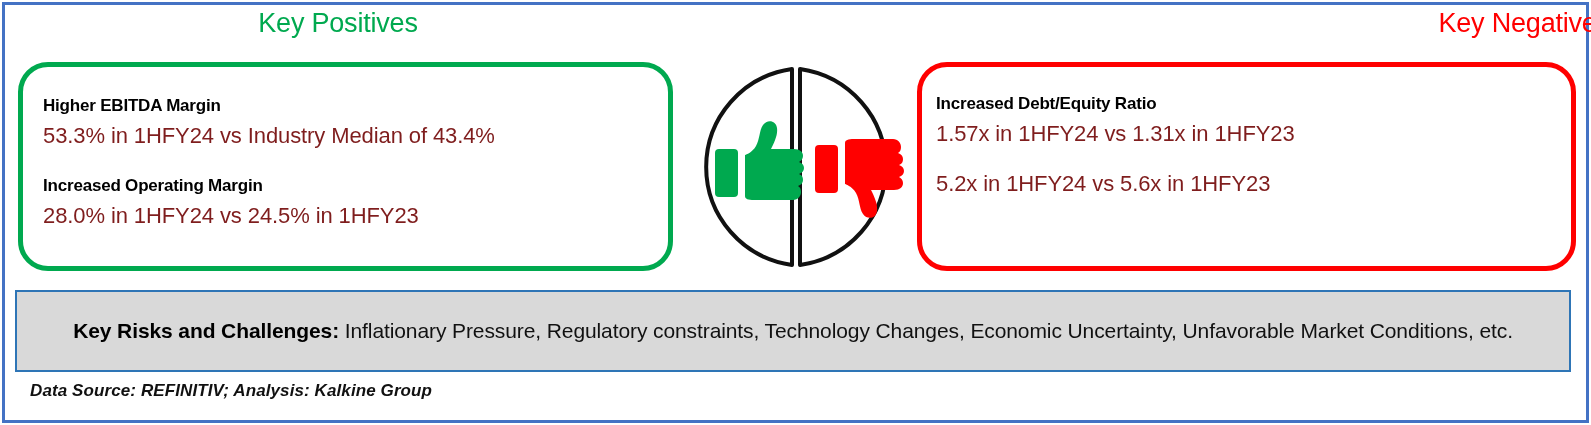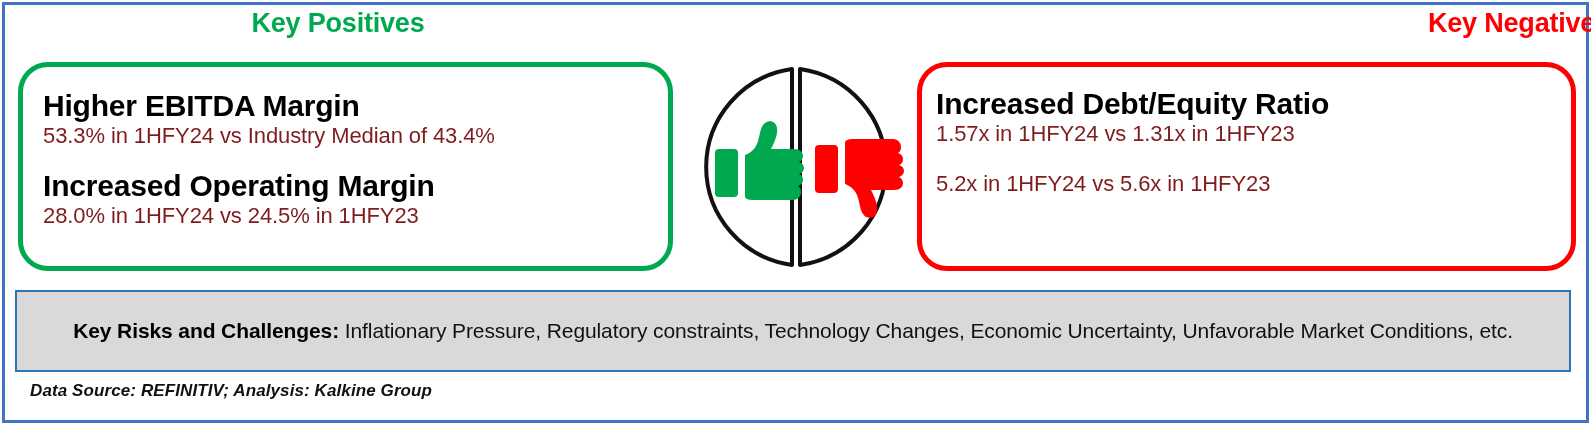--- a/index.html
+++ b/index.html
@@ -30,21 +30,21 @@
     box-sizing: border-box;
     border: 3px solid #4472C4;
     pointer-events: none;
   }
 
   
   .panel-title {
     position: absolute;
     top: 6px;
     font-size: 27px;
-    font-weight: bold;
+    font-weight: normal;
     line-height: 34px;
     white-space: nowrap;
     letter-spacing: -0.2px;
   }
   #title-positives {
     left: 0;
     width: 676px;
     text-align: center;
     color: #00A94F;
   }
@@ -82,21 +82,21 @@
     top: 24px;
   }
   #box-negatives .box-inner { left: 14px; top: 22px; }
 
   .item {
     margin-bottom: 20px;
   }
   .item:last-child { margin-bottom: 0; }
 
   .item-title {
-    font-size: 30px;
+    font-size: 17px;
     font-weight: bold;
     color: #000000;
     line-height: 30px;
     white-space: nowrap;
     letter-spacing: -0.2px;
   }
   .item-detail {
     font-size: 22px;
     font-weight: normal;
     color: #7f1d1d;

